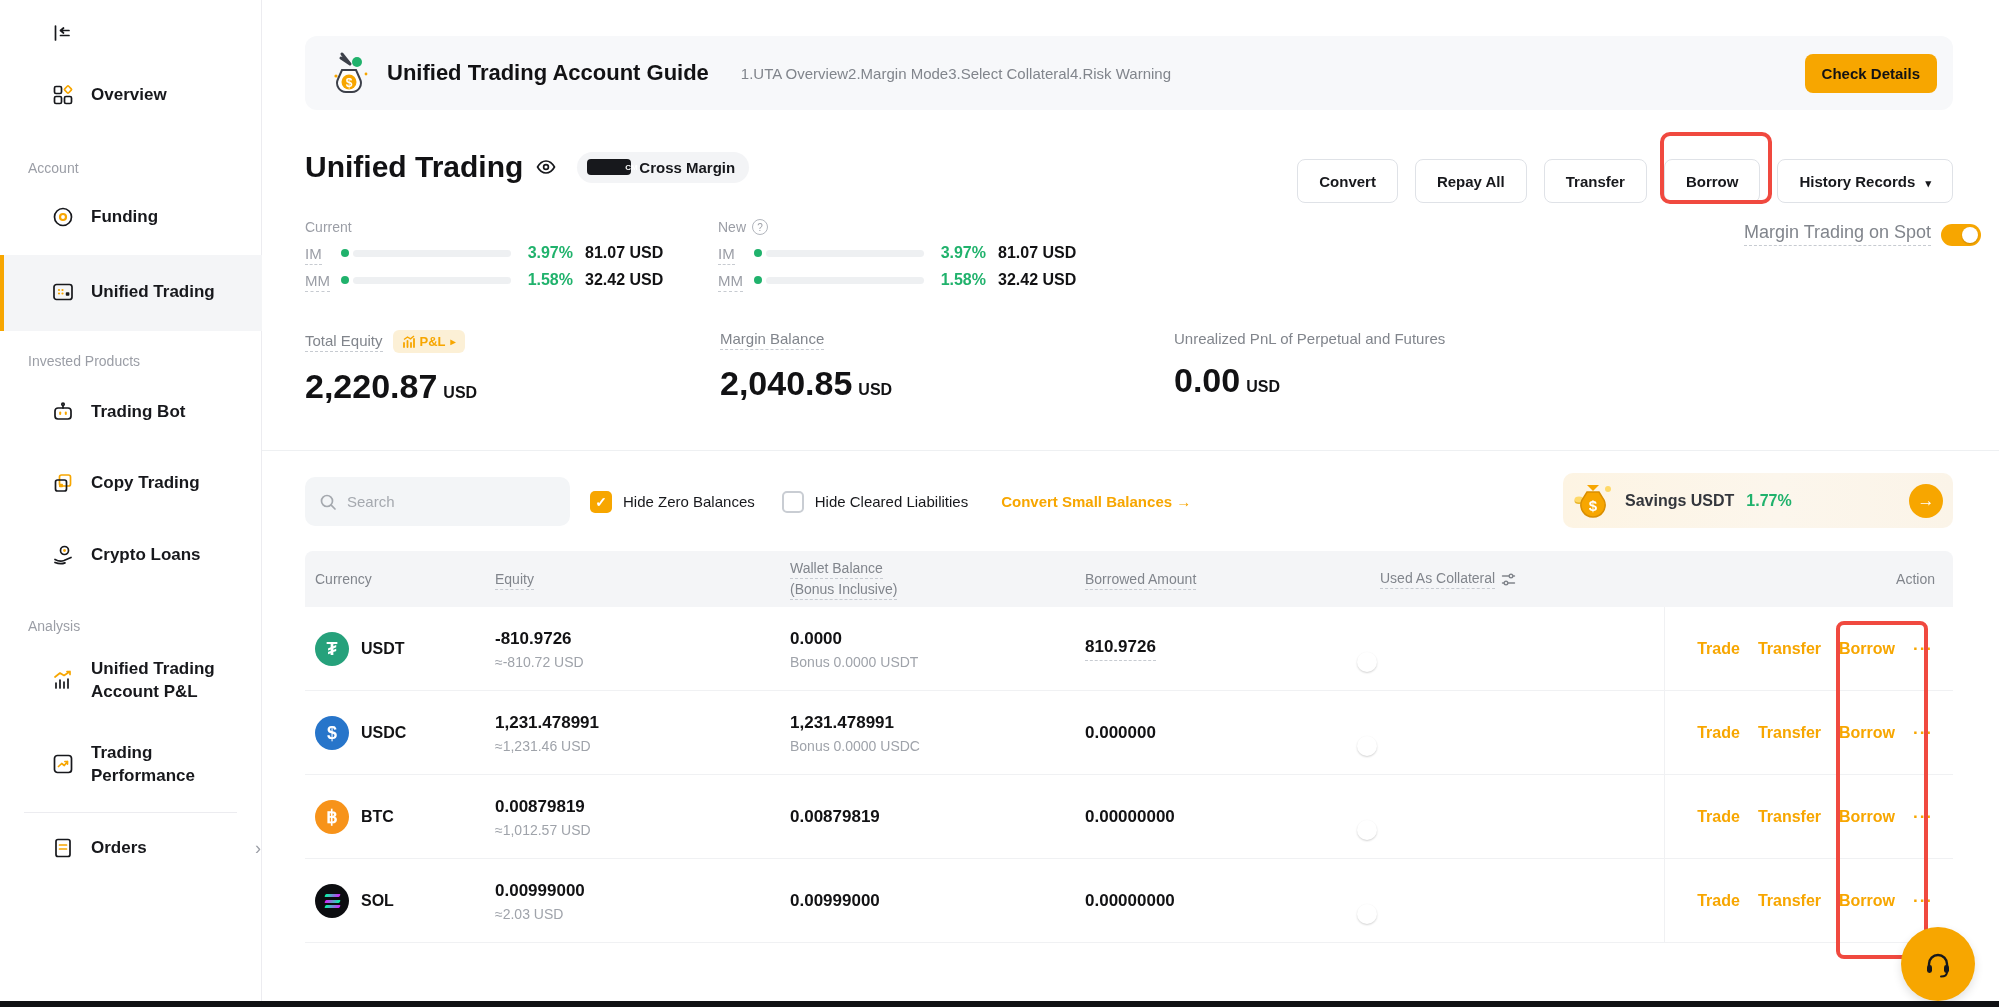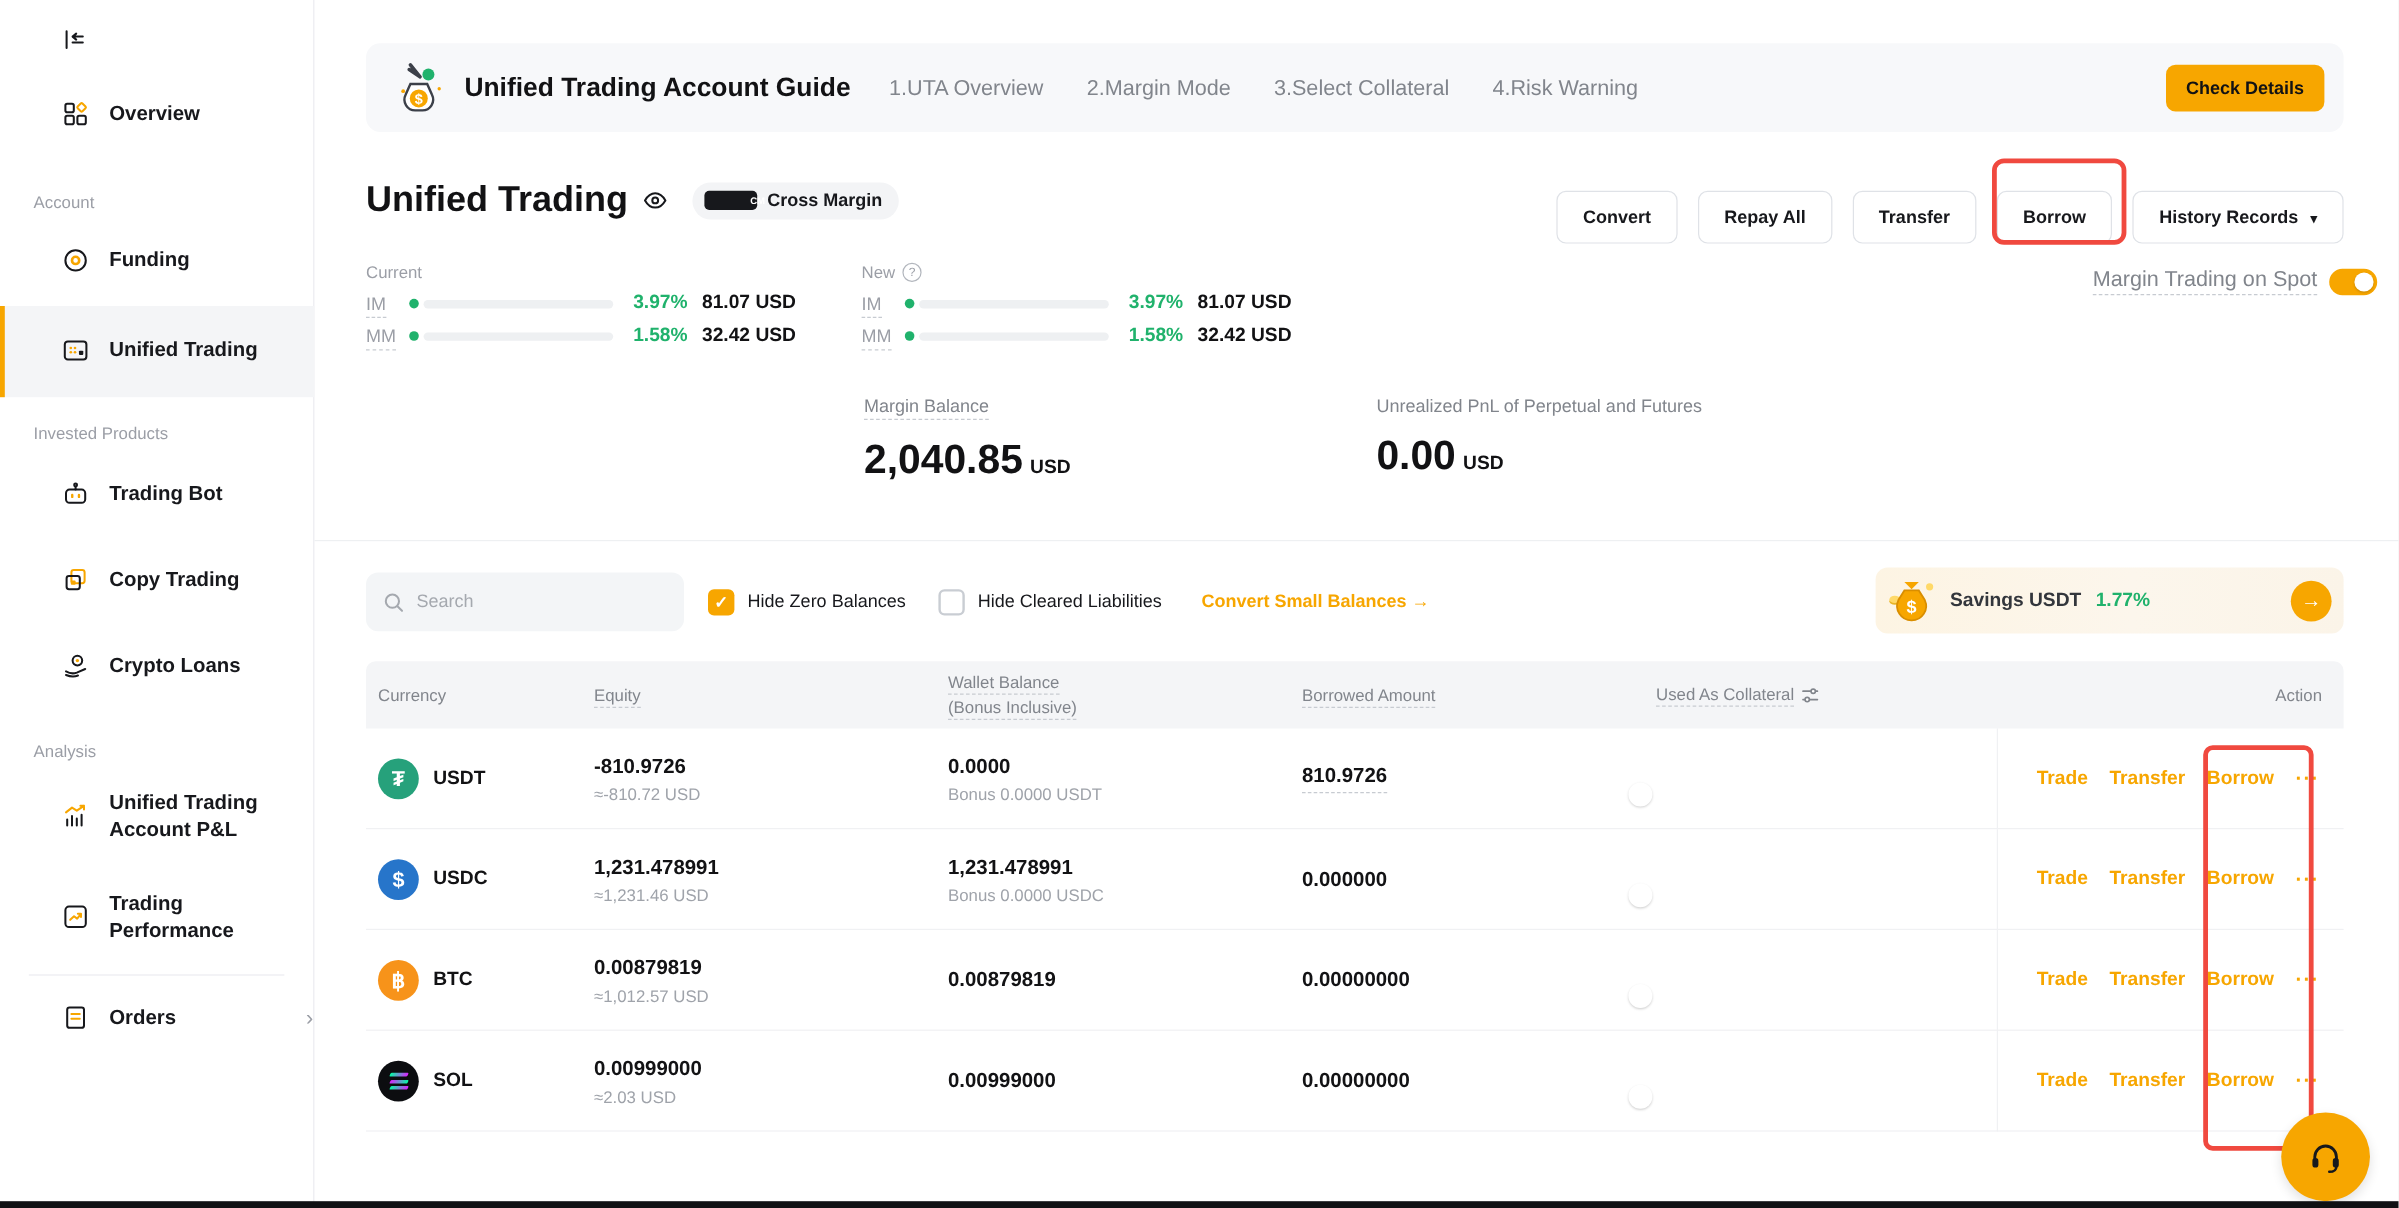--- a/index.html
+++ b/index.html
@@ -15,21 +15,21 @@
   .side-label { position:absolute; left:28px; font-size:14px; color:#9b9ea6; font-weight:400; }
   .side-item svg { flex:0 0 auto; }
   .side-active { position:absolute; left:0; top:255px; width:262px; height:76px; background:#f4f5f7; }
   .side-active::before { content:""; position:absolute; left:0; top:0; width:4px; height:100%; background:#f7a600; }
   .side-divider { position:absolute; left:24px; right:24px; top:812px; height:1px; background:#ececf0; }
   .chev { position:absolute; right:24px; color:#9b9ea6; font-size:18px; font-weight:400; }
   .two-line { line-height:1.35; }
   
   .banner { position:absolute; left:305px; top:36px; width:1648px; height:74px; background:#f7f8fa; border-radius:12px; display:flex; align-items:center; padding:0 16px 0 22px; }
   .banner-title { font-size:22px; font-weight:800; color:#121214; margin-left:14px; }
-  .banner-steps { display:flex; gap:36px; margin-left:32px; font-size:18px; color:#81858c; }
+  .banner-steps { display:flex; margin-left:32px; font-size:15px; color:#81858c; }
   .check-btn { margin-left:auto; background:#f7a600; color:#121214; font-size:15px; font-weight:700; border:none; border-radius:8px; padding:11px 17px; cursor:pointer; }
   
   .pg-title-row { position:absolute; left:305px; top:150px; display:flex; align-items:center; gap:12px; }
   .pg-title { font-size:30px; font-weight:800; color:#121214; }
   .mode-badge { display:flex; align-items:center; gap:8px; background:#f3f4f6; border-radius:18px; padding:7px 14px 7px 10px; font-size:15px; font-weight:600; color:#17181c; margin-left:8px; }
   .cm-ic { width:19px; height:16px; background:#17181c; color:#fff; border-radius:4px; font-size:8px; font-weight:700; display:flex; align-items:center; justify-content:center;padding-left:44px; }
   .top-btns { position:absolute; right:46px; top:148px; display:flex; gap:17px; }
   .top-btns button { height:44px; background:#fff; border:1px solid #dfe2e7; border-radius:8px; font-family:inherit; font-size:15px; font-weight:600; color:#17181c; padding:0 21px; cursor:pointer; white-space:nowrap;margin-top:11px; }
   .caret { font-size:11px; margin-left:6px; color:#17181c; }
   
@@ -295,31 +295,47 @@
     </div>
   </div>
 
   <div class="spot-toggle-row">
     <span class="dash-u">Margin Trading on Spot</span>
     <span class="tgl sm on">
         <span class="knob"></span>
       </span>
   </div>
 
+  <div class="stat" style="left:305px">
+    <div class="stat-label-row">
+      <span class="dash-u">Total Equity</span>
+      <span class="pnl-badge">
+        <svg width="13" height="13" viewBox="0 0 13 13">
+          <path d="M2 12v-4M5.5 12V6M9 12V8M12 12V4" stroke="#f7a600" stroke-width="1.8" stroke-linecap="round"></path>
+          <path d="M2 4.5L5.5 2l3 1.8L12 1" stroke="#f7a600" stroke-width="1.4" fill="none"></path>
+        </svg>
+        <span>P&amp;L</span>
+        <span style="font-size:10px">▸</span>
+      </span>
+    </div>
+    <div class="stat-val">
+      <span>2,220.87</span><span class="stat-unit">USD</span>
+    </div>
+  </div>
 
   <div class="stat" style="left:720px">
     <div class="stat-label-row">
       <span class="dash-u">Margin Balance</span>
     </div>
     <div class="stat-val">
       <span>2,040.85</span><span class="stat-unit">USD</span>
     </div>
   </div>
 
-  <div class="stat" style="left:1147px">
+  <div class="stat" style="left:1174px">
     <div class="stat-label-row">
       <span>Unrealized PnL of Perpetual and Futures</span>
     </div>
     <div class="stat-val">
       <span>0.00</span><span class="stat-unit">USD</span>
     </div>
   </div>
 
   <div class="hdivider"></div>
 

